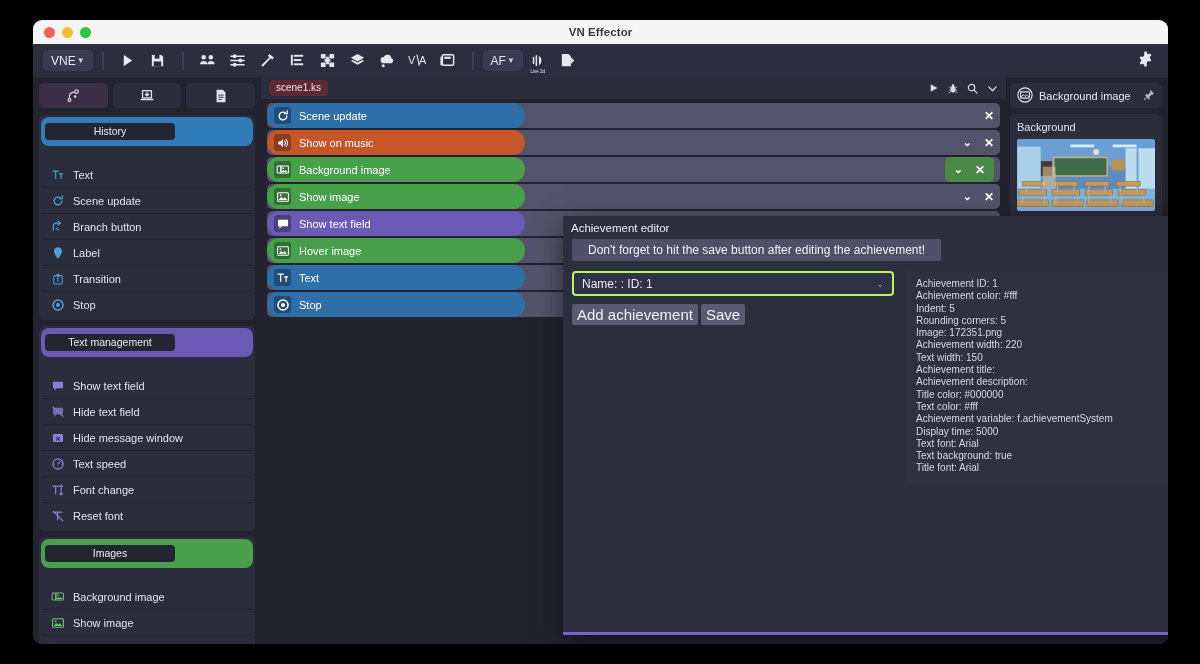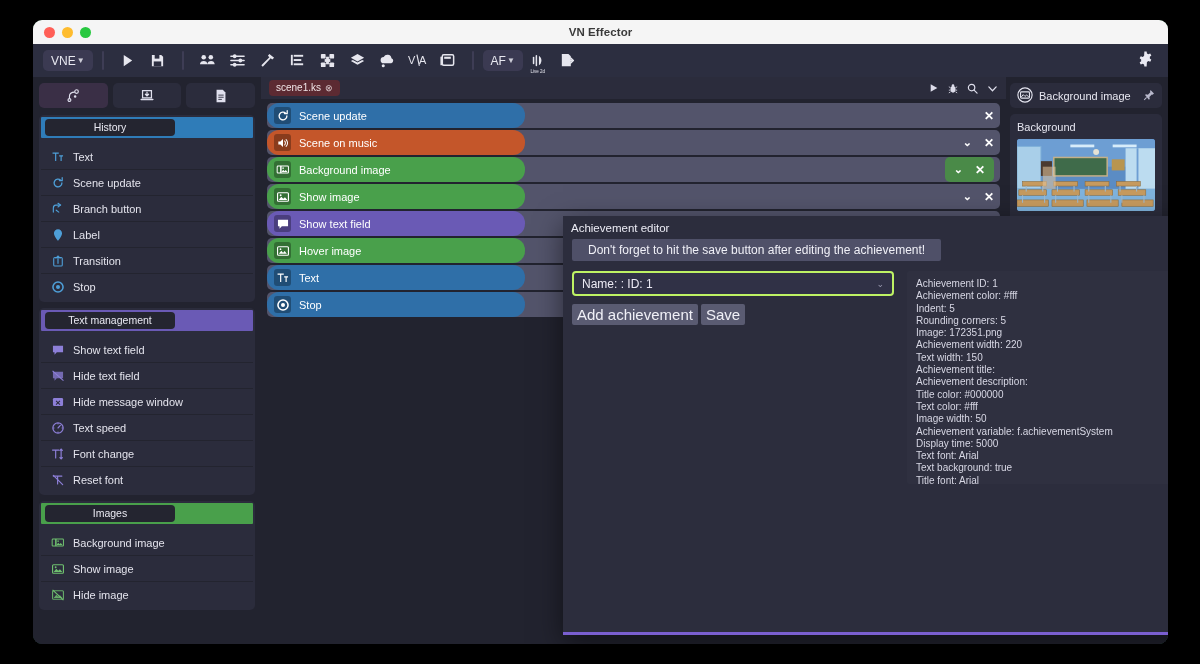--- a/index.html
+++ b/index.html
@@ -69,22 +69,22 @@
     background:#2b2c3c; display:flex; align-items:center; justify-content:center;
     color:#d8d8e4; cursor:pointer;
   }
   .ltab.active{ background:#3a2f46; }
   .ltab svg{ display:block; }
   .lscroll{ flex:1; overflow:hidden; }
   .group{
     background:#2b2c3c; border-radius:5px; margin-bottom:6px; padding:2px;
   }
   .ghead{
-    height:21px; border-radius:1px; position:relative;
-    display:flex; align-items:center; margin-bottom:6px;
+    height:29px; border-radius:8px; position:relative;
+    display:flex; align-items:center; margin-bottom:16px;
   }
   .ghead .pill{
     background:#242530; color:#e9e9f2; font-size:10.5px;
     border-radius:4px; height:17px; line-height:17px;
     padding:0 8px; margin-left:4px; min-width:130px; text-align:center;
   }
   .gitem{
     height:26px; display:flex; align-items:center; gap:8px;
     padding-left:9px; color:#e3e3ec; font-size:11px;
     border-bottom:1px solid #23242f; cursor:pointer;
@@ -93,21 +93,21 @@
   .gitem .gi{ width:15px; height:15px; display:flex; align-items:center; justify-content:center; }
   
   .center{ flex:1; min-width:0; display:flex; flex-direction:column; background:#22232f; position:relative; }
   .scenebar{
     height:22px; flex:0 0 22px; background:#2b2c3c;
     display:flex; align-items:center; padding:0 8px; gap:6px;
   }
   .scenetab{
     background:#5c2a32; color:#efe4e6; font-size:10px;
     border-radius:4px; height:16px; line-height:16px; padding:0 7px;
-    display:flex; align-items:center; gap:4px; cursor:pointer;
+    display:flex; align-items:center; gap:4px; cursor:pointer;flex-direction:column;
   }
   .scenetab .x{ font-size:9px; opacity:.85; }
   .scene-actions{ margin-left:auto; display:flex; align-items:center; gap:9px; color:#ddddea; }
   .scene-actions span{ cursor:pointer; display:flex; }
   .timeline{ flex:1; position:relative; overflow:hidden; background:#22232f; padding-top:4px; }
   .trow{
     height:25px; margin:0 6px 2px 6px; display:flex; align-items:center; position:relative;
   }
   .tlabel{
     width:258px; height:25px; border-radius:12px;
@@ -604,21 +604,21 @@
           </div>
           <div class="trow">
             <div class="ttrack"></div>
             <div class="tlabel" style="background: rgb(196, 86, 42);">
               <span class="ti">
                 <svg width="14" height="14" viewBox="0 0 18 18">
                   <path d="M3 7h2.6L9 4v10L5.6 11H3z" fill="#ffffff"></path>
                   <path d="M11 6.4a3.6 3.6 0 010 5.2M13 4.6a6.2 6.2 0 010 8.8" fill="none" stroke="#ffffff" stroke-width="1.3" stroke-linecap="round"></path>
                 </svg>
               </span>
-              <span>Scene on music</span>
+              <span>Show on music</span>
             </div>
             <div class="tctrls">
               <span class="b chev">⌄</span>
               <span class="b">✕</span>
             </div>
           </div>
           <div class="trow greenctl">
             <div class="ttrack"></div>
             <div class="tlabel" style="background: rgb(73, 160, 75);">
               <span class="ti">
@@ -743,21 +743,20 @@
                 <div>Achievement color: #fff</div>
                 <div>Indent: 5</div>
                 <div>Rounding corners: 5</div>
                 <div>Image: 172351.png</div>
                 <div>Achievement width: 220</div>
                 <div>Text width: 150</div>
                 <div>Achievement title:</div>
                 <div>Achievement description:</div>
                 <div>Title color: #000000</div>
                 <div>Text color: #fff</div>
-                <div>Image width: 50</div>
                 <div>Achievement variable: f.achievementSystem</div>
                 <div>Display time: 5000</div>
                 <div>Text font: Arial</div>
                 <div>Text background: true</div>
                 <div>Title font: Arial</div>
               </div>
           </div>
         </div>
       </div>
     </div>

